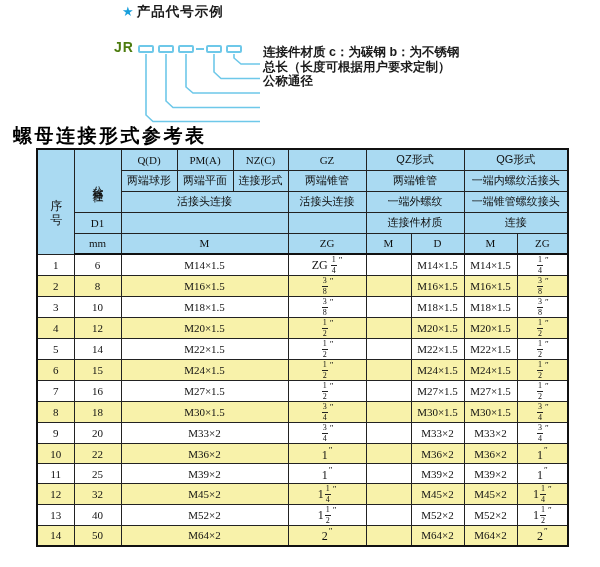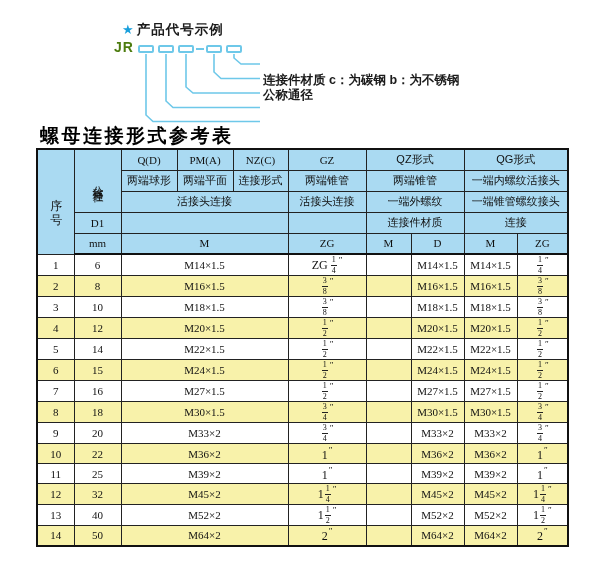--- a/index.html
+++ b/index.html
@@ -9,31 +9,31 @@
     --star:#189fdc;
     --ink:#1b1b1b;
   }
   *{margin:0;padding:0;box-sizing:border-box;}
   html,body{background:#fff;}
   #stage{
     position:relative;width:600px;height:567px;background:#ffffff;overflow:hidden;
     font-family:"Liberation Sans","DejaVu Sans",sans-serif;color:var(--ink);
   }
   
-  .diagram-title{position:absolute;left:122px;top:21px;font-size:13.5px;font-weight:bold;letter-spacing:1px;}
+  .diagram-title{position:absolute;left:122px;top:3px;font-size:13.5px;font-weight:bold;letter-spacing:1px;}
   .diagram-title .star{color:var(--star);margin-right:2px;font-size:13px;}
   .code-prefix{position:absolute;left:114px;top:39px;font-size:14px;font-weight:bold;color:#4d7c0f;letter-spacing:1px;}
   .code-box{position:absolute;top:45px;width:16px;height:8px;border:2px solid var(--line);border-radius:2px;background:#fff;}
   .code-dash{position:absolute;top:48px;width:8px;height:2px;background:var(--line);}
   .leader-svg{position:absolute;left:0;top:0;width:600px;height:140px;}
-  .code-labels{position:absolute;left:263px;top:73px;}
+  .code-labels{position:absolute;left:263px;top:45px;}
   .code-label{height:14.5px;line-height:14.5px;font-size:12.5px;font-weight:bold;white-space:nowrap;}
   
   .table-title{
-    position:absolute;left:40px;top:123px;font-size:19px;font-weight:900;letter-spacing:2.5px;
+    position:absolute;left:13px;top:123px;font-size:19px;font-weight:900;letter-spacing:2.5px;
     font-family:"DejaVu Serif","Liberation Serif",serif;color:#000;
   }
   
   table.sheet{
     position:absolute;left:36px;top:148px;width:531px;
     border-collapse:collapse;table-layout:fixed;
     border:2px solid #111;
   }
   table.sheet th,table.sheet td{
     border:1px solid #222;text-align:center;vertical-align:middle;
@@ -76,20 +76,21 @@
       <polyline points="234,54 234,58 241,64 260,64"></polyline>
       <polyline points="214,54 214,72 221,78.5 260,78.5"></polyline>
       <polyline points="186,54 186,87 193,93 260,93"></polyline>
       <polyline points="166,54 166,101 173,107.5 260,107.5"></polyline>
       <polyline points="146,54 146,115 153,121.5 260,121.5"></polyline>
     </g>
   </svg>
 
   <div class="code-labels">
     <div class="code-label">连接件材质  c：为碳钢  b：为不锈钢</div>
+    <div class="code-label">总长（长度可根据用户要求定制）</div>
     <div class="code-label">公称通径</div>
   </div>
 
   <div class="table-title">螺母连接形式参考表</div>
 
   <table class="sheet">
     <colgroup>
       <col style="width:37px">
         <col style="width:47px">
         <col style="width:56px">

